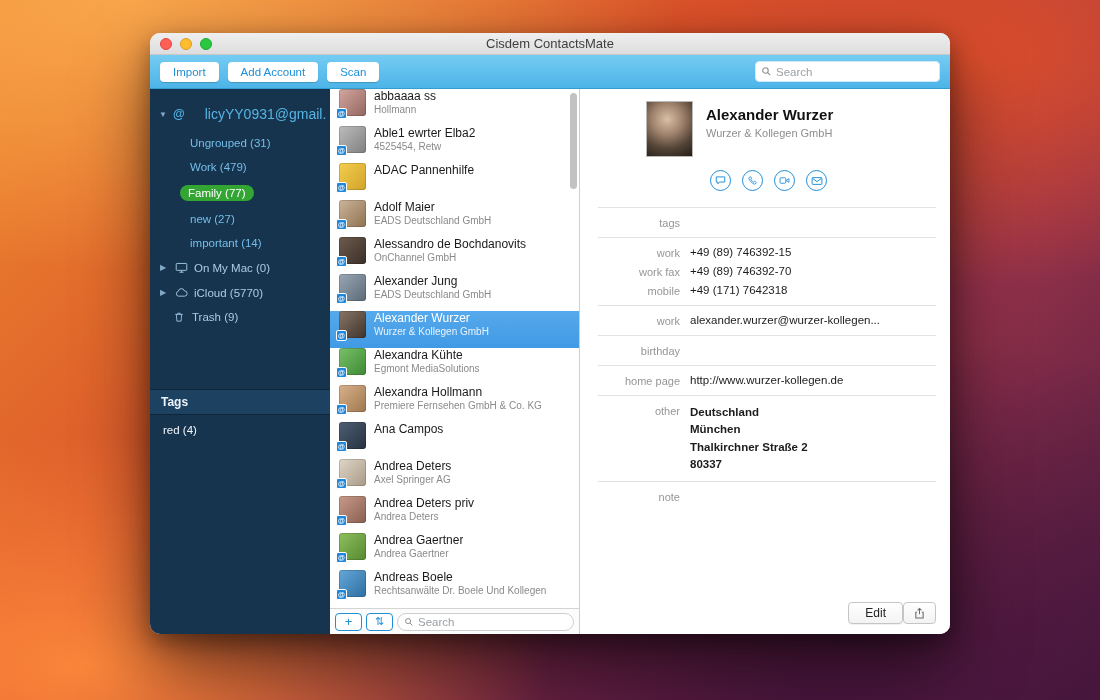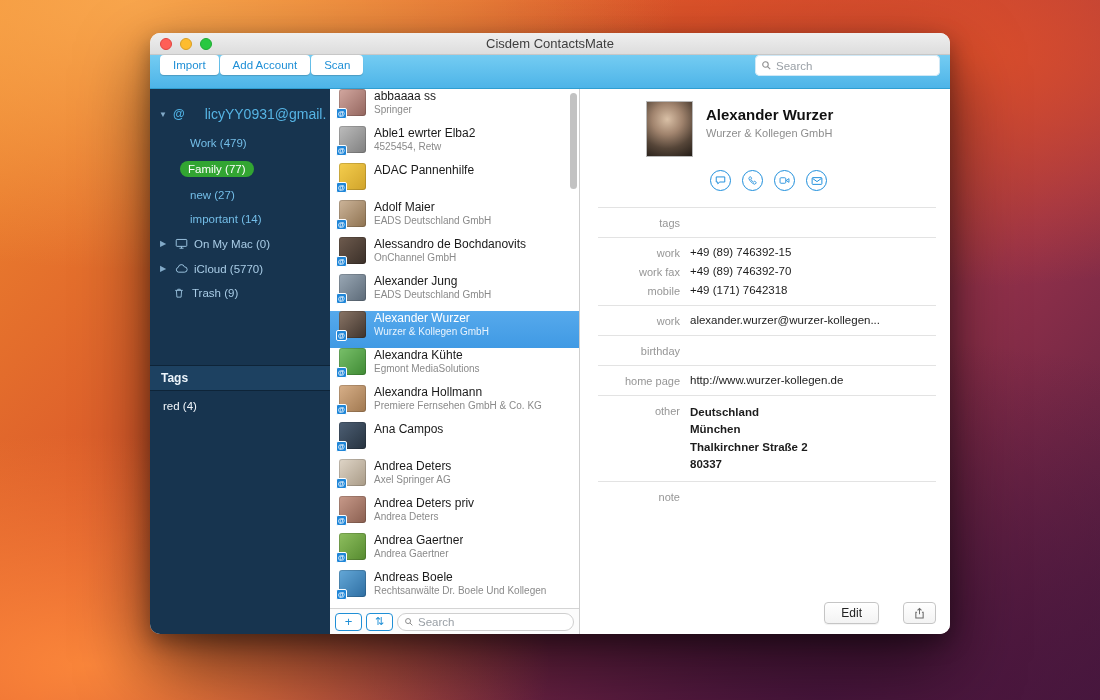--- a/index.html
+++ b/index.html
@@ -25,21 +25,21 @@
     position:relative; display:flex; align-items:center; justify-content:center; }
   .traffic { position:absolute; left:10px; top:0; height:100%; display:flex; align-items:center; gap:8px; }
   .tl { width:12px; height:12px; border-radius:50%; display:inline-block; }
   .tl.red    { background:#ff5f57; border:1px solid #e0443e; }
   .tl.yellow { background:#febc2e; border:1px solid #d89e24; }
   .tl.green  { background:#28c840; border:1px solid #1eaa32; }
   .win-title { font-size:13px; color:#3e3e3e; }
 
   
   .toolbar { height:34px; background:linear-gradient(#74ccf2,#4db4e8); border-bottom:1px solid #2f9ed1;
-    display:flex; align-items:flex-start; gap:1px; padding:0 10px; }
+    display:flex; align-items:center; gap:9px; padding:0 10px; }
   .tb-btn { background:#fff; color:#1e8fd6; border:none; border-radius:4px; font-size:11.5px;
     padding:4px 13px; font-family:inherit; box-shadow:0 1px 1px rgba(0,0,0,.18); cursor:default; }
   .tb-search { margin-left:auto; background:#fff; border-radius:5px; height:21px; width:185px;
     display:flex; align-items:center; padding:0 6px; gap:4px; box-shadow: inset 0 0 0 1px #cfe8f6; }
   .tb-search input, .lb-search input { border:none; outline:none; width:100%; font-size:11.5px;
     color:#333; font-family:inherit; background:transparent; }
   input::placeholder { color:#9aa0a6; }
 
   .content { display:flex; height:545px; }
 
@@ -112,21 +112,21 @@
   .d-company { font-size:11px; color:#8e8e8e; margin-top:4px; }
   .d-actions { display:flex; gap:11px; padding:13px 0 11px 130px; }
   .act { width:21px; height:21px; border:1.5px solid #1f8fdc; border-radius:50%;
     display:flex; align-items:center; justify-content:center; background:#fff; cursor:default; }
   .d-sep { border-top:1px solid #e3e3e3; margin:5px 14px 5px 18px; }
   .d-row { display:flex; padding:3px 14px 3px 0; }
   .d-label { width:110px; flex-shrink:0; text-align:right; color:#969696; font-size:11px;
     padding-right:10px; padding-top:1px; }
   .d-value { font-size:11.5px; color:#1c1c1c; min-width:0; }
   .d-value.multiline { white-space:pre-line; line-height:1.5;font-weight:bold; }
-  .d-footer { position:absolute; bottom:10px; right:14px; display:flex; gap:24px; align-items:center; }
+  .d-footer { position:absolute; bottom:10px; right:14px; display:flex; align-items:center; }
   .edit-btn { background:linear-gradient(#ffffff,#f3f3f3); border:1px solid #c5c5c5; border-radius:4px;
     font-size:12px; color:#222; padding:3px 16px; font-family:inherit; box-shadow:0 1px 1px rgba(0,0,0,.06); cursor:default; }
   .share-btn { background:linear-gradient(#ffffff,#f3f3f3); border:1px solid #c5c5c5; border-radius:4px;
     width:33px; height:22px; display:flex; align-items:center; justify-content:center; cursor:default; }
 </style>
 </head>
 <body>
 
 <div class="window">
 
@@ -156,20 +156,23 @@
 
   <div class="content">
 
     <div class="sidebar">
       <div class="sb-account">
         <span class="tri">▼</span>
         <span class="at-glyph">@</span>
         <span class="sb-acc-label">licyYY0931@gmail.com (...</span>
       </div>
       <div class="sb-group">
+        <span>Ungrouped (31)</span>
+      </div>
+      <div class="sb-group">
         <span>Work (479)</span>
       </div>
       <div class="sb-group">
         <span class="pill">Family (77)</span>
       </div>
       <div class="sb-group">
         <span>new (27)</span>
       </div>
       <div class="sb-group">
         <span>important (14)</span>
@@ -211,21 +214,21 @@
 
     <div class="list">
       <div class="rows">
 
         <div class="contact-row">
           <div class="avatar">
               <span class="badge">@</span>
             </div>
           <div class="c-text">
               <div class="c-name">abbaaaa ss</div>
-              <div class="c-sub">Springer</div>
+              <div class="c-sub">Hollmann</div>
             </div>
         </div>
         <div class="contact-row">
           <div class="avatar">
               <span class="badge">@</span>
             </div>
           <div class="c-text">
               <div class="c-name">Able1 ewrter Elba2</div>
               <div class="c-sub">4525454, Retw</div>
             </div>

